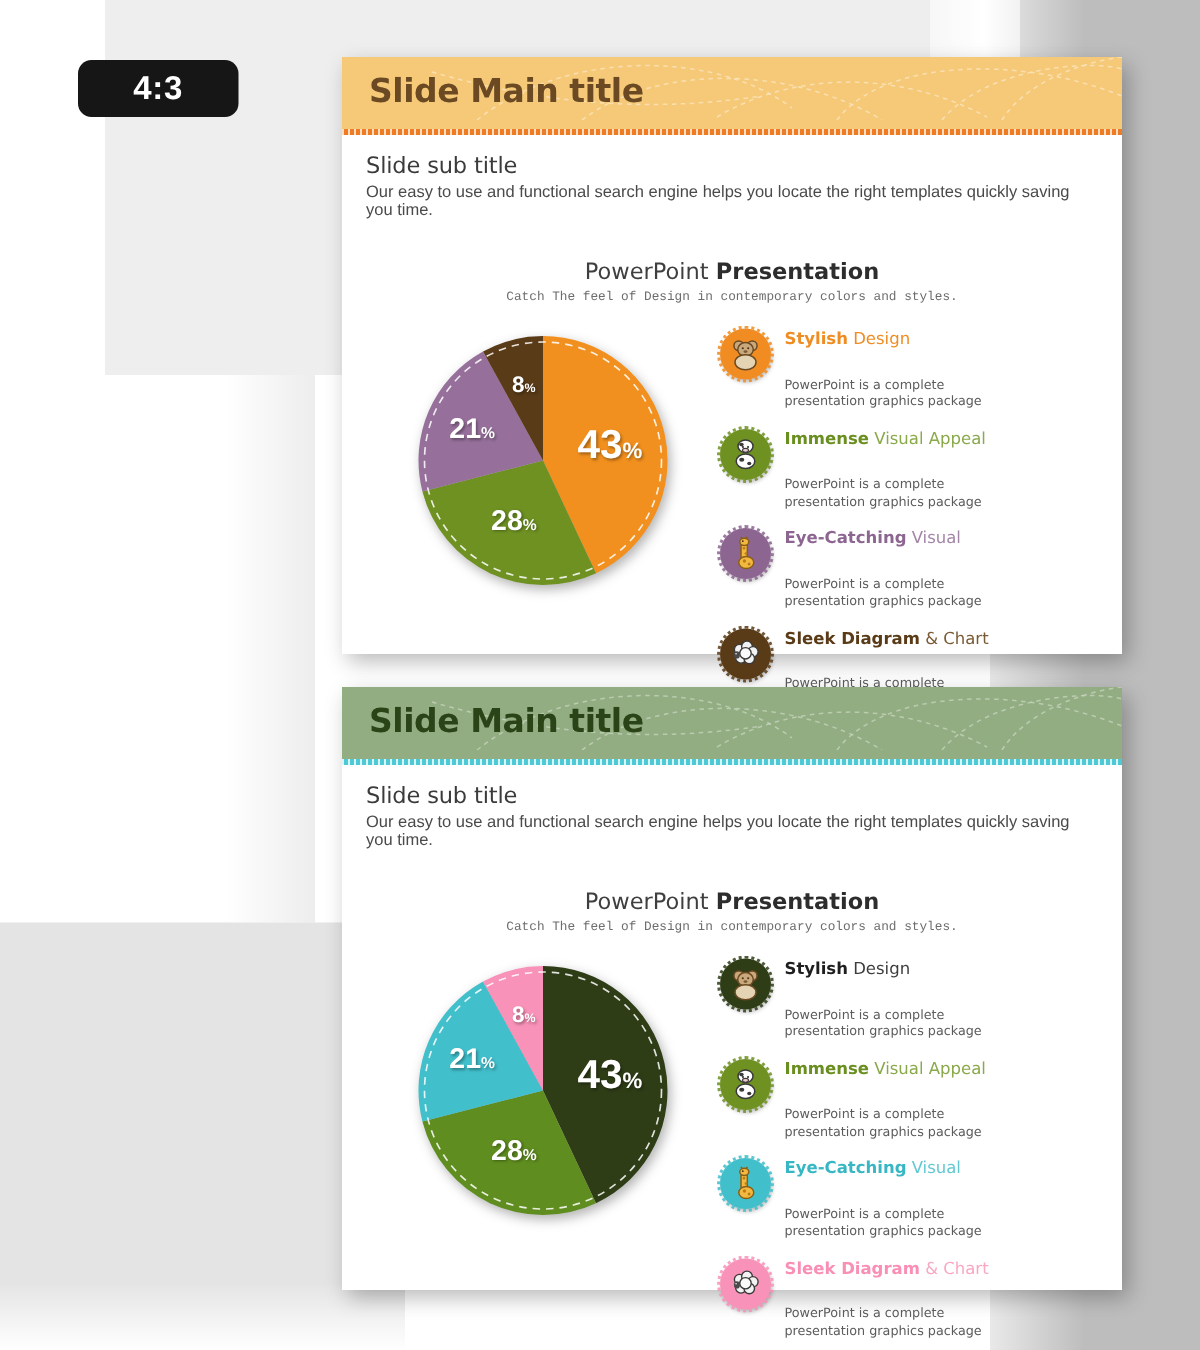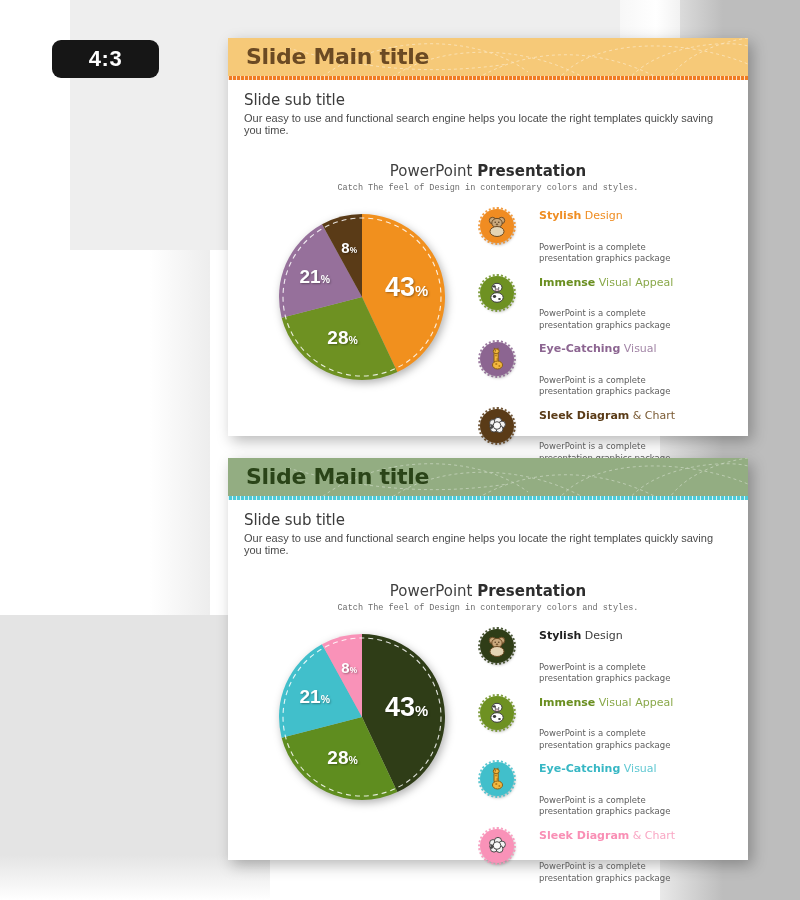--- a/index.html
+++ b/index.html
@@ -98,21 +98,21 @@
     position:absolute;
     width:520px;
     background:#ffffff;
     box-shadow: 4px 5px 14px rgba(0,0,0,0.28);
   }
   #slide-1 { left:228px; top:38px;  height:398px; }
   #slide-2 { left:228px; top:458px; height:402px; }
 
   .slide-header {
     position:relative;
-    height:38px;
+    height:48px;
     overflow:hidden;
   }
   .slide-header .hdr-title {
     position:absolute;
     left:18px; top:50%;
     transform:translateY(-52%);
     font-size:22px;
     font-weight:bold;
     letter-spacing:-0.3px;
     font-family:"DejaVu Sans", sans-serif;
@@ -169,21 +169,21 @@
     color:#ffffff;
     font-weight:bold;
     font-family:"Liberation Sans", sans-serif;
     text-shadow: 1px 1px 2px rgba(0,0,0,.35);
     white-space:nowrap;
   }
   .pie-label .pct { font-size:.55em; font-weight:bold; }
 
   
   .legend { flex:1; padding-top:4px; }
-  .legend-item { display:flex; gap:25px; margin-bottom:11px; align-items:flex-start; }
+  .legend-item { display:flex; gap:9px; margin-bottom:11px; align-items:flex-start; }
   .legend-icon {
     width:34px; height:34px; flex:0 0 34px;
     border-radius:50%;
     position:relative;
     display:flex; align-items:center; justify-content:center;
     box-shadow:1px 2px 3px rgba(0,0,0,.25);
   }
   .legend-icon::after{
     content:"";
     position:absolute; inset:-2px;

